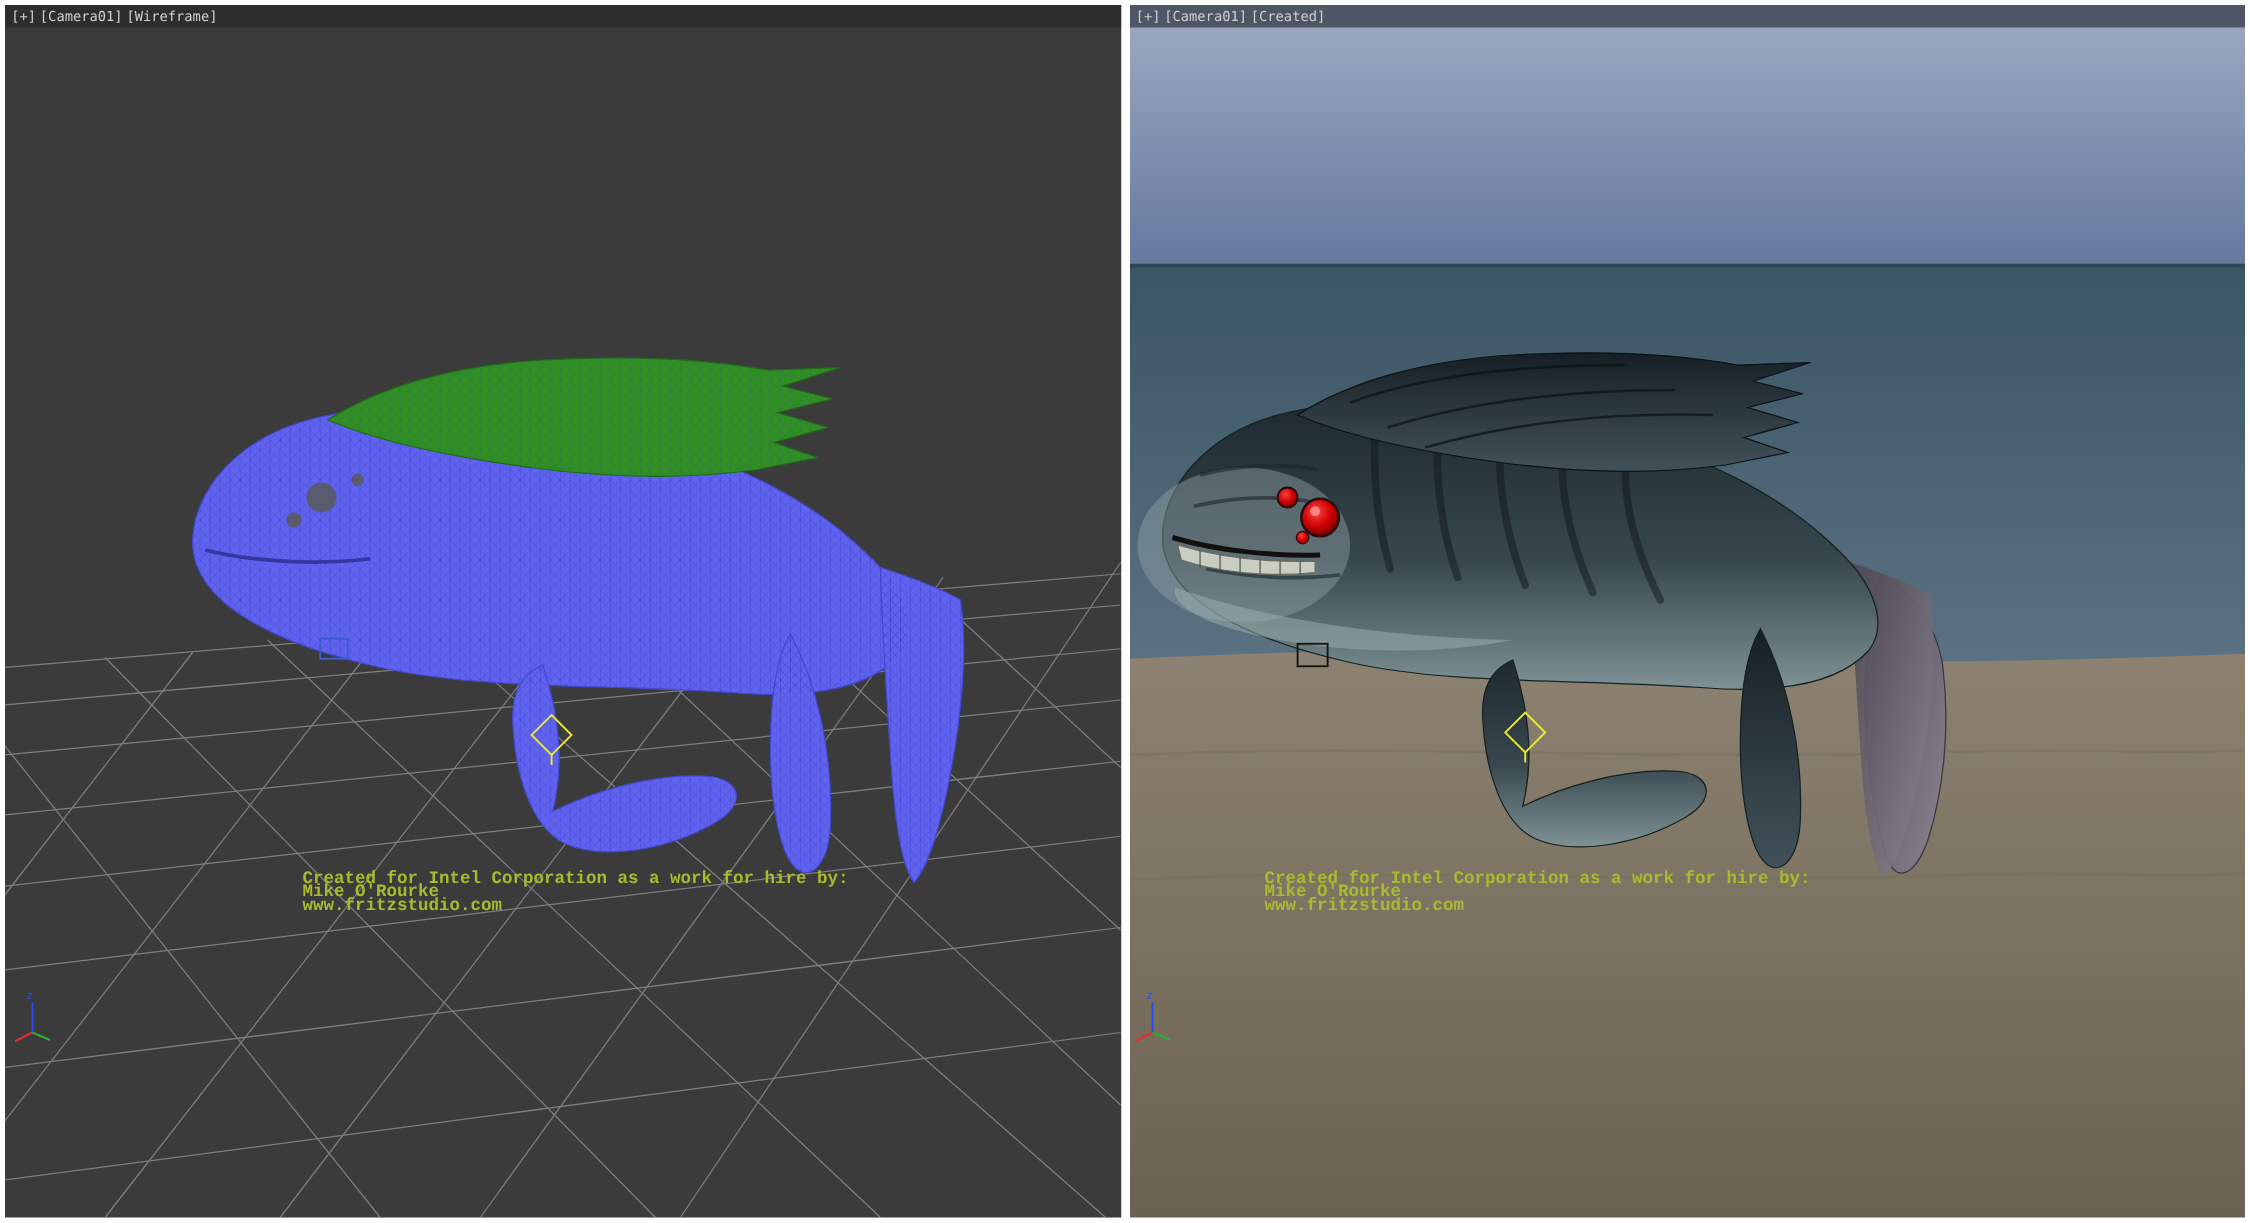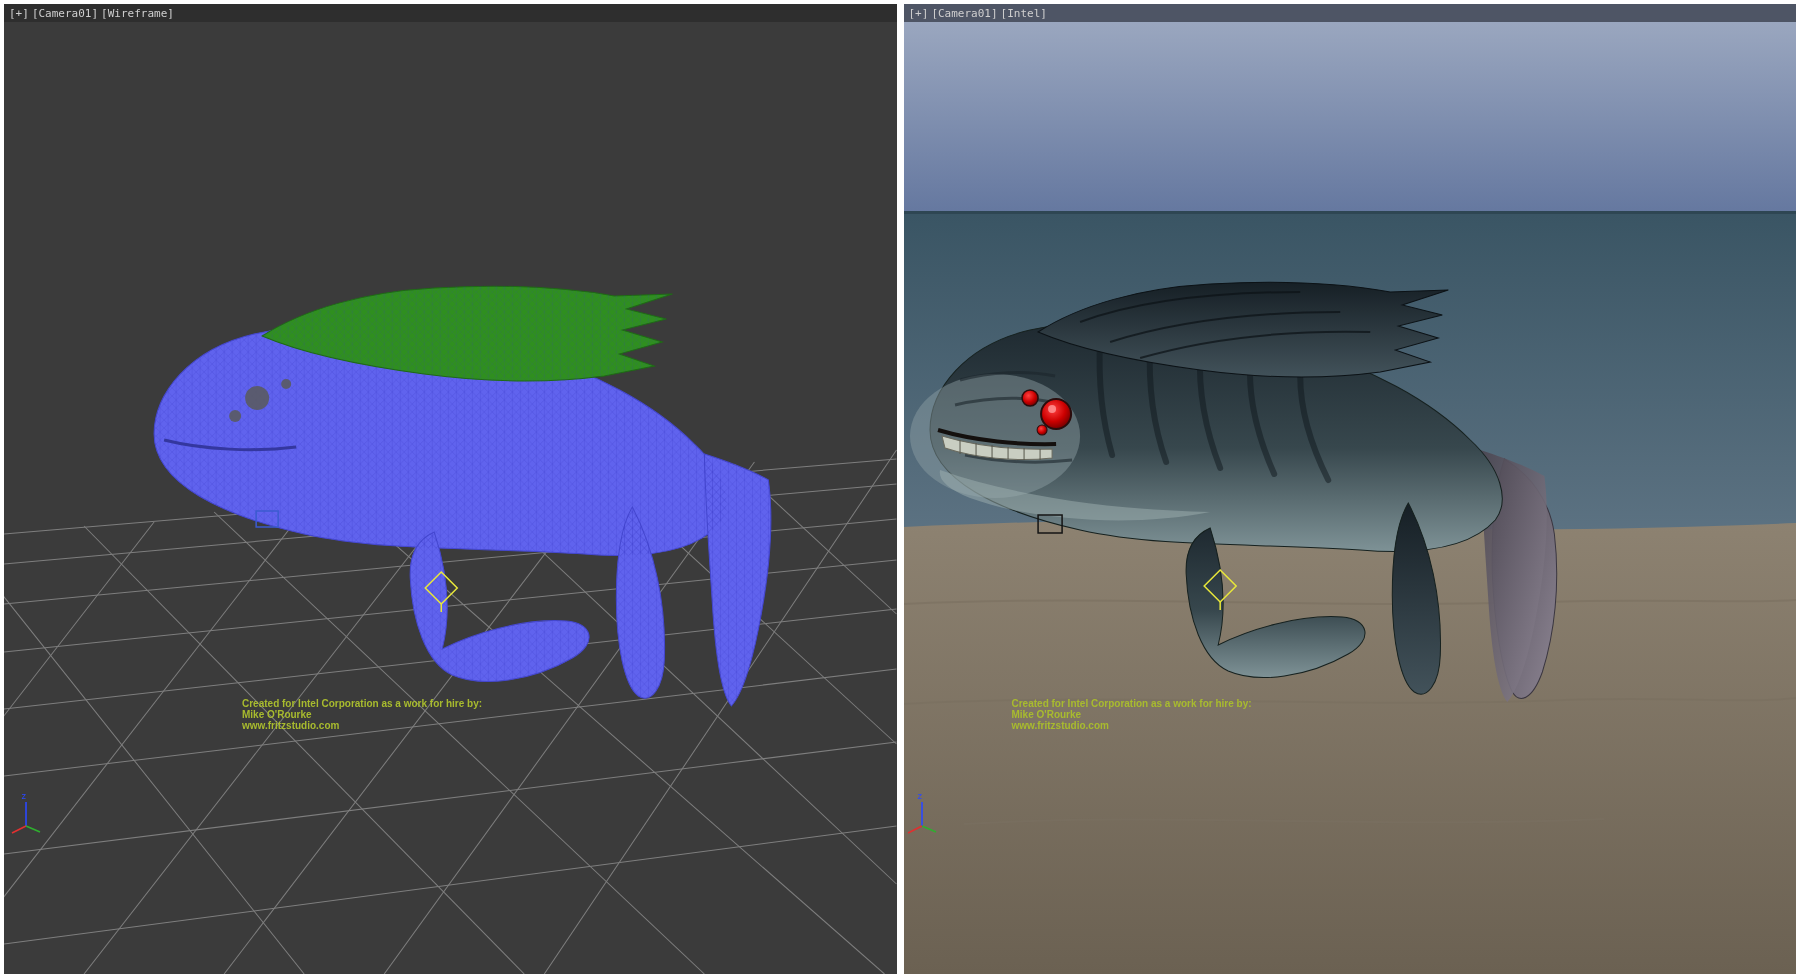--- a/index.html
+++ b/index.html
@@ -17,23 +17,23 @@
     position:absolute;top:0;left:0;right:0;height:18px;z-index:6;
     display:flex;align-items:center;gap:3px;padding-left:5px;
     font-family:"DejaVu Sans Mono",monospace;font-size:11px;color:#cfcfcf;
   }
   .viewport.left .vp-header{background:#2e2e2e;}
   .viewport.right .vp-header{background:#4e5565;}
   .vp-header span{cursor:pointer;letter-spacing:0;}
   .scene{position:absolute;inset:0;width:100%;height:100%;display:block;}
   .credit{
     position:absolute;z-index:5;
-    font-size:10px;font-weight:bold;line-height:11px;
+    font-size:14px;font-weight:bold;line-height:11px;
     color:var(--credit-text,#a8bb2e);
-    font-family:Liberation Sans, sans-serif;white-space:nowrap;
+    font-family:Liberation Mono, monospace;white-space:nowrap;
   }
   .viewport.left .credit{left:238px;top:694px;}
   .viewport.right .credit{left:108px;top:694px;}
 </style>
 </head>
 <body>
 
 <div class="stage">
 
   <div class="viewport left">
@@ -124,21 +124,21 @@
       <div>Created for Intel Corporation as a work for hire by:</div>
       <div>Mike O'Rourke</div>
       <div>www.fritzstudio.com</div>
     </div>
   </div>
 
   <div class="viewport right">
     <div class="vp-header">
       <span>[+]</span>
       <span>[Camera01]</span>
-      <span>[Intel]</span>
+      <span>[Created]</span>
     </div>
 
     <svg class="scene" viewBox="0 0 892 970" preserveAspectRatio="none">
       <defs>
         <linearGradient id="skyG" x1="0" y1="0" x2="0" y2="1">
           <stop offset="0" stop-color="#9fabc2"></stop>
             <stop offset="1" stop-color="#64779f"></stop>
         </linearGradient>
         <linearGradient id="seaG" x1="0" y1="0" x2="0" y2="1">
           <stop offset="0" stop-color="#3a5564"></stop>

